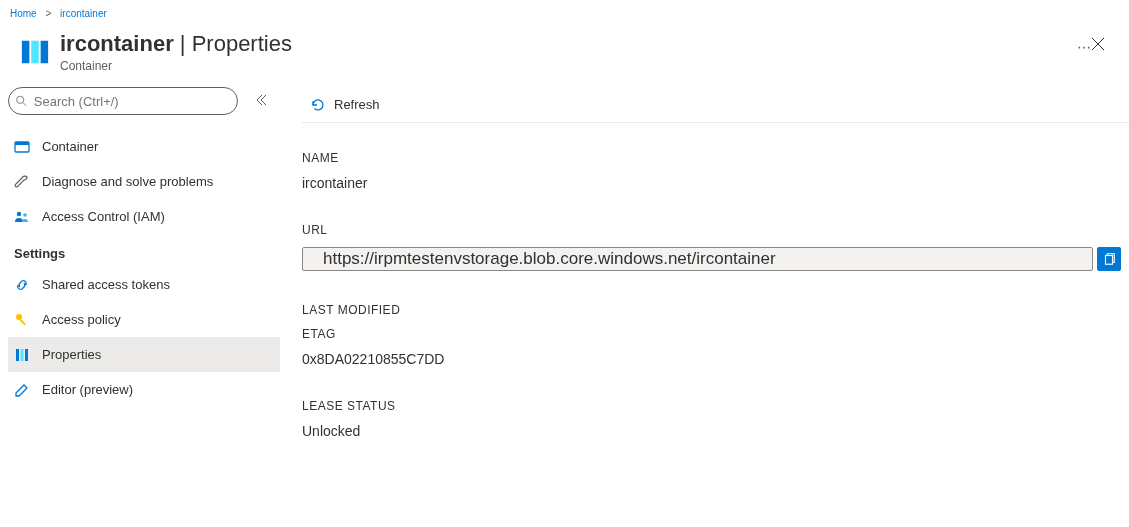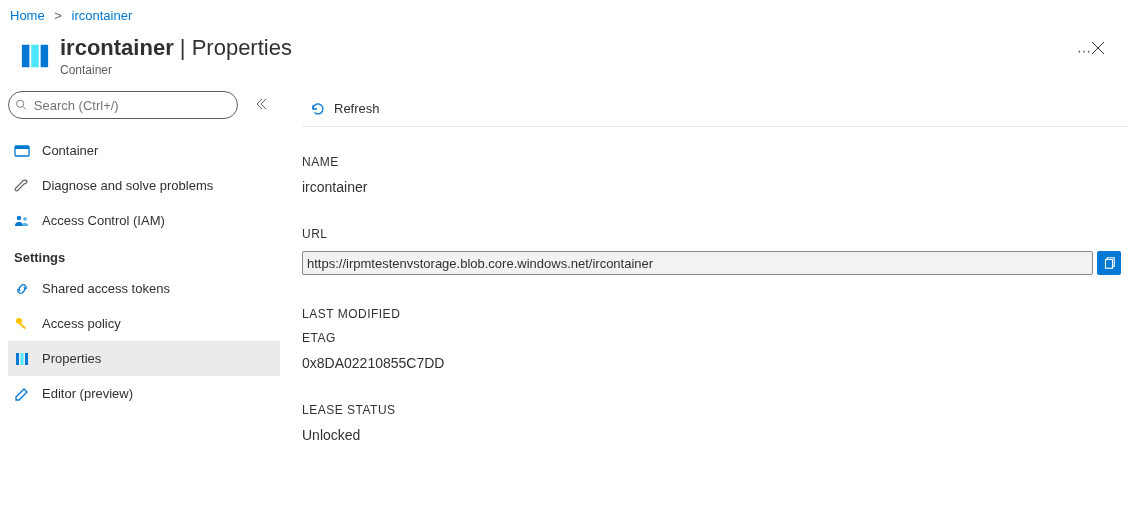--- a/index.html
+++ b/index.html
@@ -7,21 +7,21 @@
       font-family: "Segoe UI", -apple-system, BlinkMacSystemFont, sans-serif;
       font-size: 13px;
       color: #323130;
       background: #fff;
       width: 1129px;
       height: 527px;
       overflow: hidden;
     }
     .breadcrumb {
       padding: 8px 10px 6px 10px;
-      font-size: 13px;
+      font-size: 10px;
     }
     .breadcrumb a { color: #0078d4; text-decoration: none; cursor: pointer; }
     .breadcrumb .sep { color: #605e5c; margin: 0 6px; }
     .header {
       display: flex;
       align-items: flex-start;
       padding: 6px 24px 14px 20px;
     }
     .header-icon {
       width: 30px; height: 30px;
@@ -62,22 +62,22 @@
     .toolbar { display: flex; align-items: center; height: 36px; border-bottom: 1px solid #edebe9; }
     .tb-btn { display: flex; align-items: center; cursor: pointer; height: 100%; padding: 0 8px; }
     .tb-btn .ico { width: 16px; height: 16px; margin-right: 8px; color: #0078d4; }
     .main { padding-top: 28px; padding-right: 8px;}
     .prop-label { font-size: 12px; font-weight: 400; color: #323130; letter-spacing: 0.5px; margin-bottom: 10px; }
     .prop-value { font-size: 14px; color: #323130; margin-bottom: 32px; }
     .url-row { display: flex; align-items: center; margin-bottom: 32px; }
     .url-box {
       flex: 1; height: 24px;
       background: #f3f2f1; border: 1px solid #8a8886; border-radius: 2px;
-      display: flex; align-items: center; padding: 0 4px;
-      font-size: 13px; color: #323130;
+      display: flex; align-items: center; padding: 0 20px;
+      font-size: 17px; color: #323130;
     }
     .copy-btn {
       width: 24px; height: 24px; margin-left: 4px;
       background: #0078d4; display: flex; align-items: center; justify-content: center;
       cursor: pointer; border-radius: 2px;
     }
     .copy-btn svg { color: #fff; }
   </style>
 </head>
 <body>

